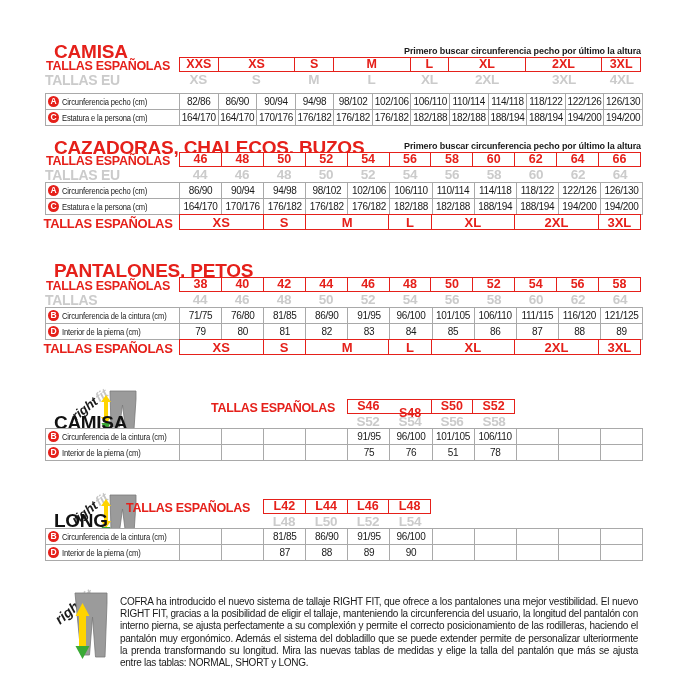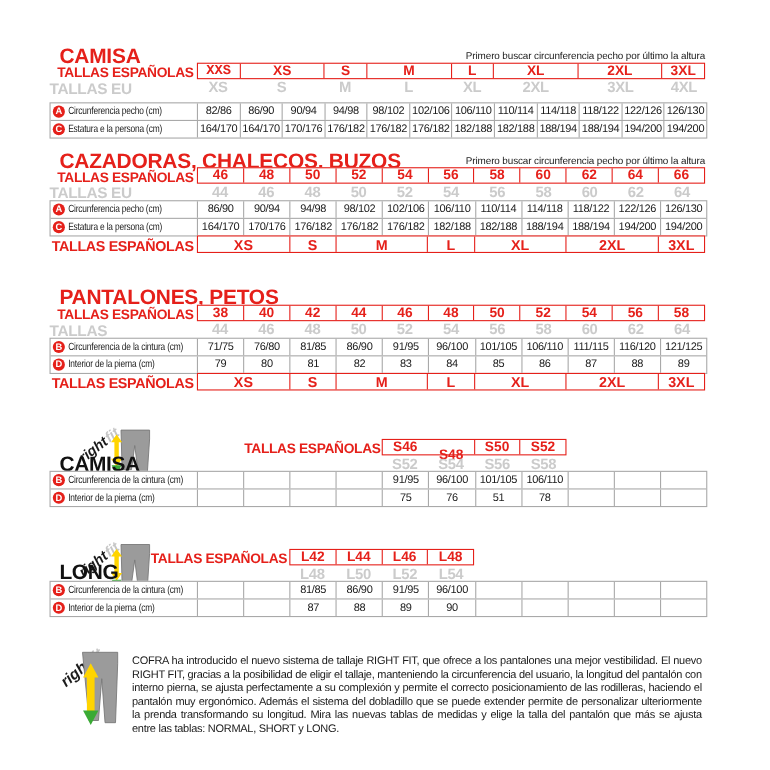--- a/index.html
+++ b/index.html
@@ -1,21 +1,21 @@
 <!DOCTYPE html>
 <html style="--red: #e5201a; --gray: #cbcbcb; --yellow: #ffd400; --green: #3aaa35;"><head>
 <meta charset="utf-8">
 <style>
   html,body{margin:0;padding:0;background:#fff;}
   #stage{position:relative;width:700px;height:700px;background:#fff;overflow:hidden;
          font-family:"Liberation Sans", sans-serif;color:#111;}
   .abs{position:absolute;}
   .sec-title{color:var(--red,#e5201a);font-weight:bold;font-size:19px;letter-spacing:-0.2px;white-space:nowrap;}
-  .note{font-size:9px;font-weight:normal;color:#1a1a1a;text-align:right;white-space:nowrap;letter-spacing:-0.1px;}
-  .eslabel{color:var(--red,#e5201a);font-weight:bold;font-size:12.5px;text-align:right;white-space:nowrap;letter-spacing:-0.3px;}
+  .note{font-size:9px;font-weight:bold;color:#1a1a1a;text-align:right;white-space:nowrap;letter-spacing:-0.1px;}
+  .eslabel{color:var(--red,#e5201a);font-weight:bold;font-size:12.5px;text-align:center;white-space:nowrap;letter-spacing:-0.3px;}
   .eulabel{color:var(--gray,#cbcbcb);font-weight:bold;font-size:14px;white-space:nowrap;letter-spacing:-0.3px;}
   .redrow{display:flex;border:1.5px solid var(--red,#e5201a);background:#fff;box-sizing:border-box;}
   .redrow .cell{flex:1 1 0;display:flex;align-items:center;justify-content:center;
                 color:var(--red,#e5201a);font-weight:bold;font-size:12.5px;line-height:1;min-width:0;}
   .redrow .cell + .cell{border-left:1.5px solid var(--red,#e5201a);}
   .letters .cell{font-size:13px;}
   .eurow{display:flex;}
   .eurow .cell{flex:1 1 0;text-align:center;color:var(--gray,#cbcbcb);font-weight:bold;
                font-size:13.5px;line-height:15px;min-width:0;letter-spacing:-0.3px;}
   .datagrid{border:1px solid #a9a9a9;box-sizing:content-box;background:#fff;}
@@ -43,21 +43,21 @@
 </head>
 <body>
 
 <div id="stage">
 
   <div class="abs sec-title" style="left:54px;top:41px;">CAMISA</div>
   <div class="abs note" style="right:59px;top:46px;">Primero buscar circunferencia pecho por último la altura</div>
   <div class="abs eslabel" style="left:40px;top:59px;width:136px;">TALLAS ESPAÑOLAS</div>
   <div class="abs redrow" style="left:179px;top:57px;width:462px;height:15px;">
 
-  <div class="cell" style="flex-grow: 1; font-family: Liberation Mono, monospace;">XXS</div>
+  <div class="cell" style="flex-grow: 1;">XXS</div>
       <div class="cell" style="flex-grow: 2;">XS</div>
       <div class="cell" style="flex-grow: 1;">S</div>
       <div class="cell" style="flex-grow: 2;">M</div>
       <div class="cell" style="flex-grow: 1;">L</div>
       <div class="cell" style="flex-grow: 2;">XL</div>
       <div class="cell" style="flex-grow: 2;">2XL</div>
       <div class="cell" style="flex-grow: 1;">3XL</div>
     </div>
   <div class="abs eulabel" style="left:45px;top:72px;">TALLAS EU</div>
   <div class="abs eurow" style="left:179px;top:72px;width:462px;height:15px;">

